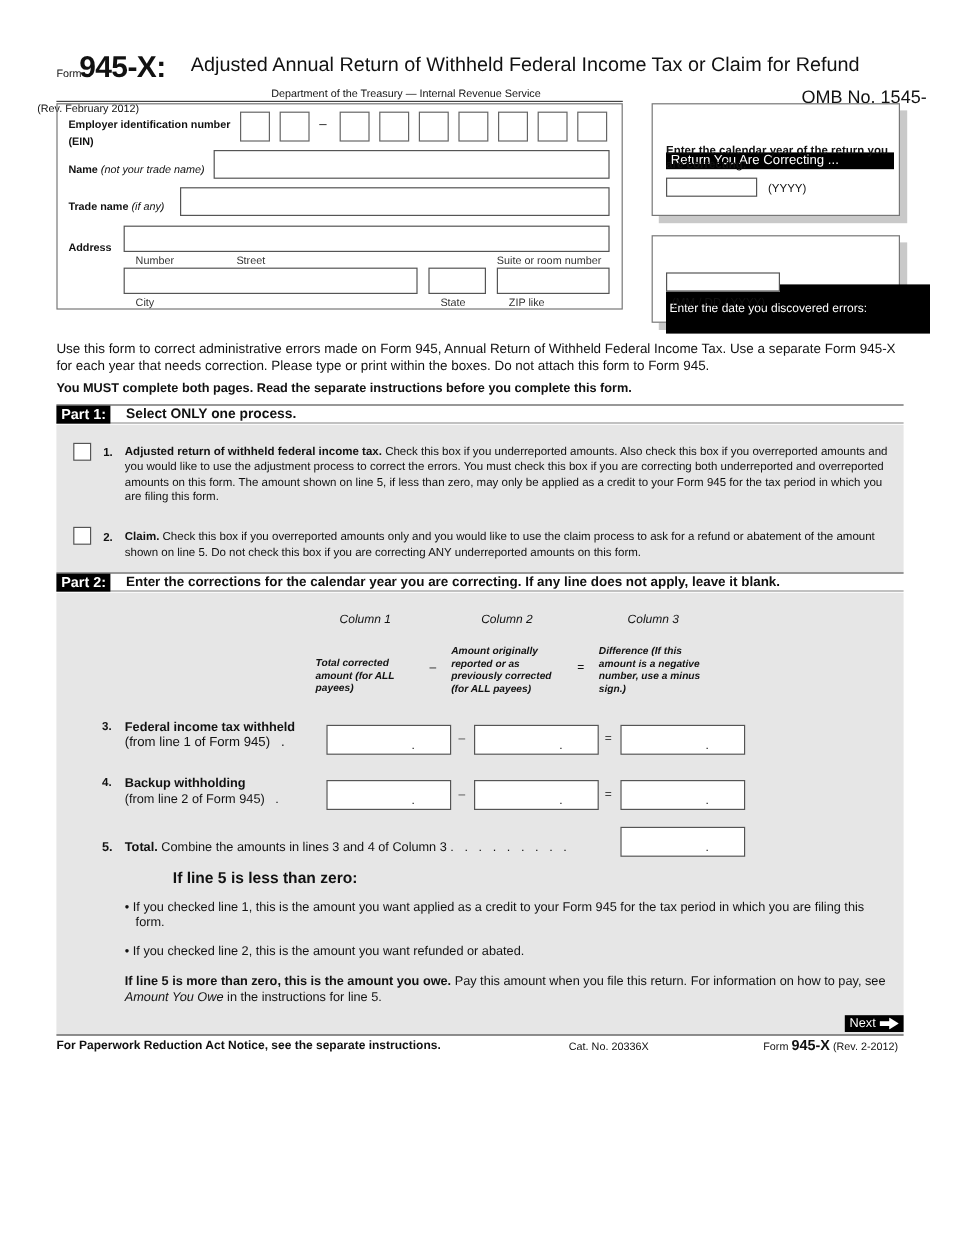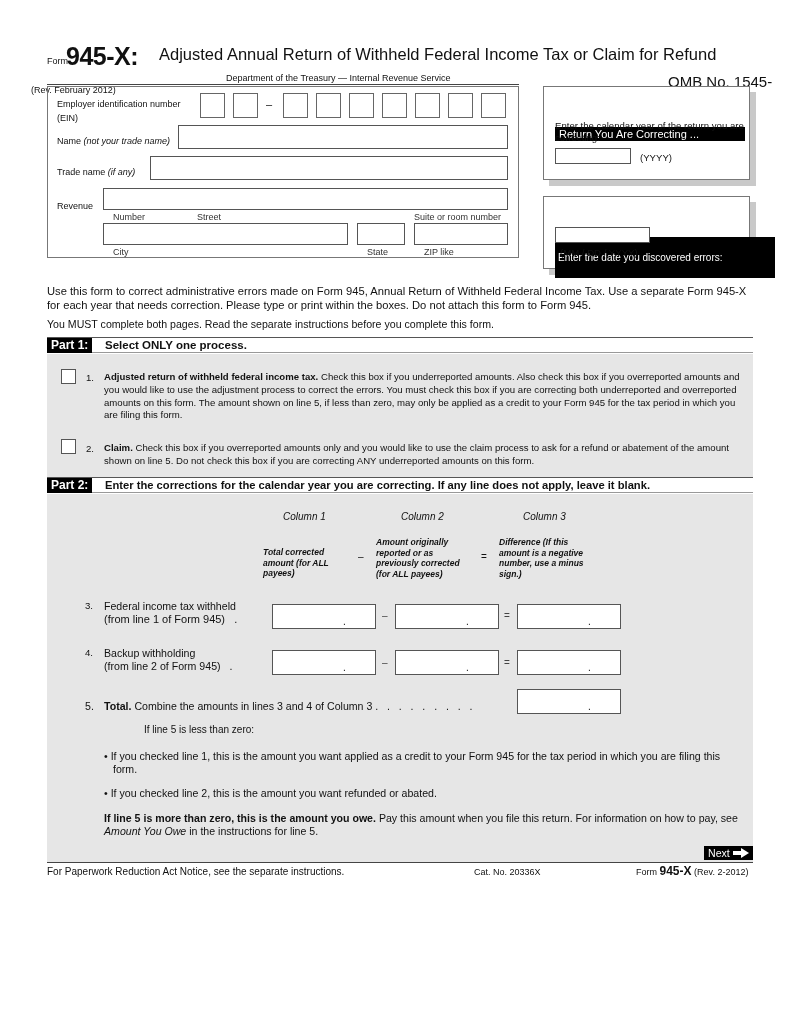--- a/index.html
+++ b/index.html
@@ -1,21 +1,21 @@
 <!DOCTYPE html>
 <html><head>
 <meta charset="utf-8">
 <style>
   * { box-sizing: border-box; margin: 0; padding: 0; }
   body { width: 800px; height: 1035px; background: #fff; font-family: "Liberation Sans", sans-serif; color: #111; position: relative; overflow: hidden; }
   .abs { position: absolute; }
   .box { position: absolute; border: 1px solid #555; background: #fff; }
   .gray { background: #e6e6e6; }
   .lbl { font-size: 9px; }
-  .b { font-weight: normal; }
+  .b { font-weight: bold; }
   .i { font-style: italic; }
 
   
   #form-word { left: 47px; top: 56px; font-size: 9px; }
   #form-num { left: 66px; top: 42px; font-size: 25px; font-weight: bold; letter-spacing: -0.5px; }
   #form-title { left: 159px; top: 45px; font-size: 16.5px; font-weight: normal; }
   #rev { left: 31px; top: 73px; font-size: 9px; margin-top: 12px; }
   #dept { left: 226px; top: 73px; font-size: 9px; }
   #omb { left: 668px; top: 73px; font-size: 15px; }
 
@@ -70,21 +70,21 @@
   <span class="i">(not your trade name)</span>
 </div>
 <div class="box" style="left:178px;top:125px;width:330px;height:24px;"></div>
 
 <div class="abs lbl" style="left:57px;top:167px;">
   <span class="b">Trade name</span>
   <span class="i">(if any)</span>
 </div>
 <div class="box" style="left:150px;top:156px;width:358px;height:24px;"></div>
 
-<div class="abs b lbl" style="left:57px;top:201px;">Revenue</div>
+<div class="abs b lbl" style="left:57px;top:201px;">Address</div>
 <div class="box" style="left:103px;top:188px;width:405px;height:22px;"></div>
 <div class="abs lbl" style="left:113px;top:212px;color:#333;">Number</div>
 <div class="abs lbl" style="left:197px;top:212px;color:#333;">Street</div>
 <div class="abs lbl" style="left:414px;top:212px;color:#333;">Suite or room number</div>
 <div class="box" style="left:103px;top:223px;width:245px;height:22px;"></div>
 <div class="box" style="left:357px;top:223px;width:48px;height:22px;"></div>
 <div class="box" style="left:414px;top:223px;width:94px;height:22px;"></div>
 <div class="abs lbl" style="left:113px;top:247px;color:#333;">City</div>
 <div class="abs lbl" style="left:367px;top:247px;color:#333;">State</div>
 <div class="abs lbl" style="left:424px;top:247px;color:#333;">ZIP like</div>
@@ -162,21 +162,21 @@
 <div class="amt" style="left:517px;top:650px;width:104px;">
     <span class="dot" style="left:70px;">.</span>
   </div>
 
 <div class="abs b" style="left:85px;top:700px;font-size:10.6px;">5.</div>
 <div class="abs" style="left:104px;top:700px;font-size:10.6px;white-space:pre;text-align:center;"><b>Total.</b><span> Combine the amounts in lines 3 and 4 of Column 3 .   .   .   .   .   .   .   .   .</span></div>
 <div class="amt" style="left:517px;top:689px;width:104px;">
     <span class="dot" style="left:70px;">.</span>
   </div>
 
-<div class="abs b" style="left:104px;top:724px;font-size:10px;padding-left:40px;">If line 5 is less than zero:</div>
+<div class="abs b" style="left:104px;top:724px;font-size:13px;padding-left:40px;">If line 5 is less than zero:</div>
 <div class="abs" style="left:104px;top:750px;width:625px;font-size:10.6px;line-height:13px;padding-left:9px;text-indent:-9px;">• If you checked line 1, this is the amount you want applied as a credit to your Form 945 for the tax period in which you are filing this form.</div>
 <div class="abs" style="left:104px;top:787px;font-size:10.6px;">• If you checked line 2, this is the amount you want refunded or abated.</div>
 <div class="abs" style="left:104px;top:812px;width:635px;font-size:10.6px;line-height:13px;"><b>If line 5 is more than zero, this is the amount you owe.</b><span> Pay this amount when you file this return. For information on how to pay,  see </span><i>Amount You Owe</i><span> in the instructions for line 5.</span></div>
 
 <div class="abs" style="left:704px;top:846px;background:#000;color:#fff;font-size:10.6px;padding:1px 4px;display:flex;align-items:center;gap:3px;">
   <span>Next</span>
   <svg width="16" height="10" viewBox="0 0 16 10">
       <rect x="0" y="3" width="9" height="4" fill="#fff"></rect>
       <polygon points="8,0 16,5 8,10" fill="#fff"></polygon>
     </svg>

